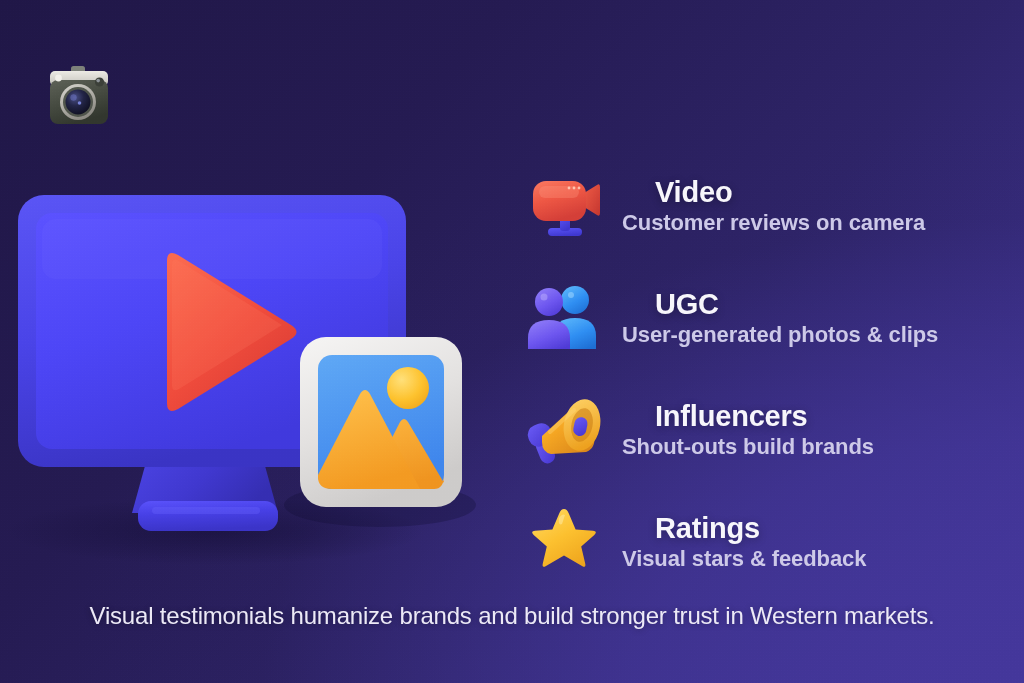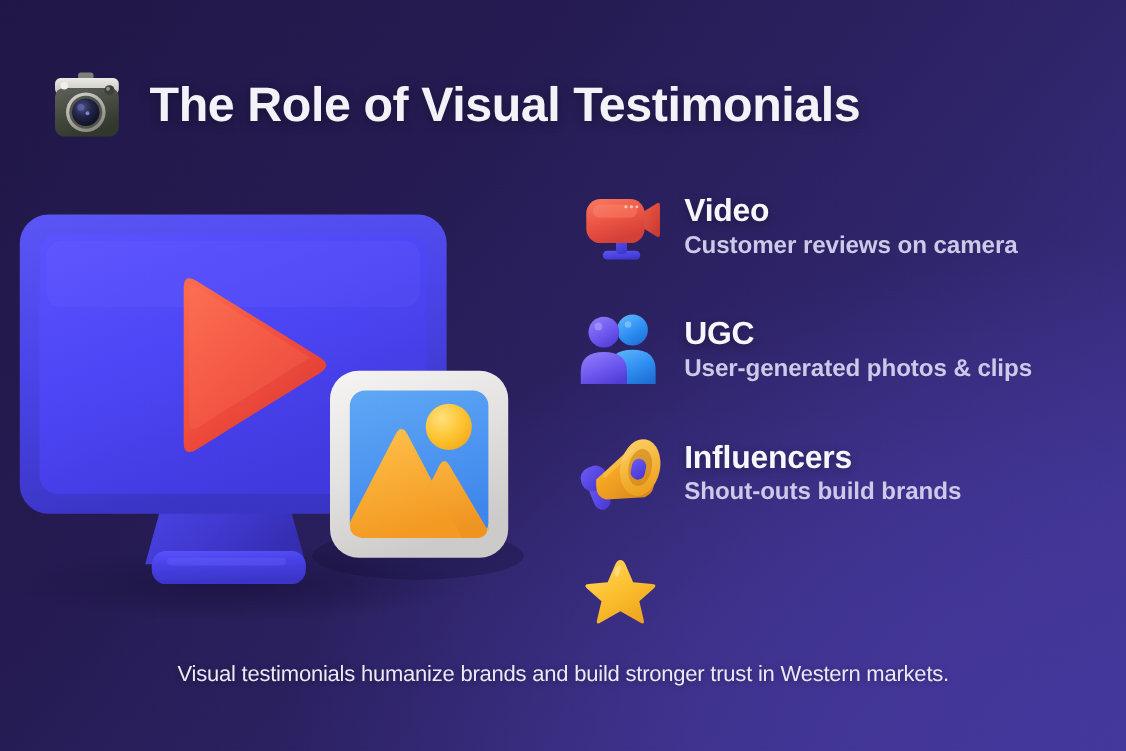--- a/index.html
+++ b/index.html
@@ -97,37 +97,38 @@
   }
   .feature-icon svg { display: block; }
   .feature-text { display: flex; flex-direction: column; gap: 2px; }
   .feature-title {
     font-size: 29px;
     font-weight: bold;
     color: #f7f6fb;
     letter-spacing: -0.2px;
     line-height: 1.12;
     text-shadow: 0 2px 8px rgba(0,0,0,.3);
+    margin-left: 33px;
   }
   .feature-sub {
     font-size: 22px;
     font-weight: bold;
     color: #cdc9e8;
     letter-spacing: -0.1px;
     line-height: 1.2;
   }
 
   
   #caption {
     position: absolute;
     left: 0;
     right: 0;
     top: 602px;
     text-align: center;
-    font-size: 20px;
+    font-size: 24px;
     color: #ece9f6;
     letter-spacing: -0.2px;
     text-shadow: 0 1px 6px rgba(0,0,0,.3);
   }
 </style>
 </head>
 <body>
 
 <div id="slide">
 
@@ -160,21 +161,20 @@
         <circle cx="14.5" cy="17" r="3.4" fill="#f2f0ea"></circle>
         <circle cx="55.5" cy="21" r="4.6" fill="#3c4039"></circle>
         <circle cx="54.2" cy="19.6" r="1.8" fill="#9aa0a8" opacity=".85"></circle>
         <circle cx="34" cy="41" r="18" fill="url(#camRing)"></circle>
         <circle cx="34" cy="41" r="15" fill="#50554c"></circle>
         <circle cx="34" cy="41" r="12.5" fill="url(#camLens)"></circle>
         <circle cx="29.5" cy="36.5" r="3.2" fill="#6f78c9" opacity=".5"></circle>
         <circle cx="35.5" cy="42" r="1.8" fill="#7f8ce8" opacity=".9"></circle>
       </svg>
     </span>
-    <div id="page-title">The Role of Visual Testimonials</div>
   </div>
 
   <div id="illustration">
     <svg width="500" height="420" viewBox="0 0 500 420" xmlns="http://www.w3.org/2000/svg">
       <defs>
         <linearGradient id="bezelG" x1="0" y1="0" x2="0.3" y2="1">
           <stop offset="0%" stop-color="#5a55f5"></stop>
           <stop offset="50%" stop-color="#4a44e8"></stop>
           <stop offset="100%" stop-color="#3a34c4"></stop>
         </linearGradient>
@@ -370,20 +370,24 @@
             <linearGradient id="stG" x1="0.15" y1="0" x2="0.8" y2="1">
               <stop offset="0%" stop-color="#ffd75e"></stop>
               <stop offset="48%" stop-color="#fcc02f"></stop>
               <stop offset="100%" stop-color="#eda31c"></stop>
             </linearGradient>
           </defs>
           <path d="M40 7 Q43 7 44.8 11.4 L51.6 27.4 L69 28.8 Q74 29.3 70.3 33 L57.2 44.6 L61.2 61.6 Q62.3 66.4 58 63.9 L40 53.6 L22 63.9 Q17.7 66.4 18.8 61.6 L22.8 44.6 L9.7 33 Q6 29.3 11 28.8 L28.4 27.4 L35.2 11.4 Q37 7 40 7 Z" fill="url(#stG)"></path>
           <path d="M35 16 Q38 11 41 13 L38 22 Q34 24 35 16 Z" fill="#ffe9a3" opacity=".55"></path>
         </svg>
       </span>
+      <div class="feature-text">
+        <div class="feature-title">Ratings</div>
+        <div class="feature-sub">Visual stars &amp; feedback</div>
+      </div>
     </div>
 
   </div>
 
   <div id="caption">Visual testimonials humanize brands and build stronger trust in Western markets.</div>
 
   <div id="grain"></div>
 </div>
 
 </body></html>

